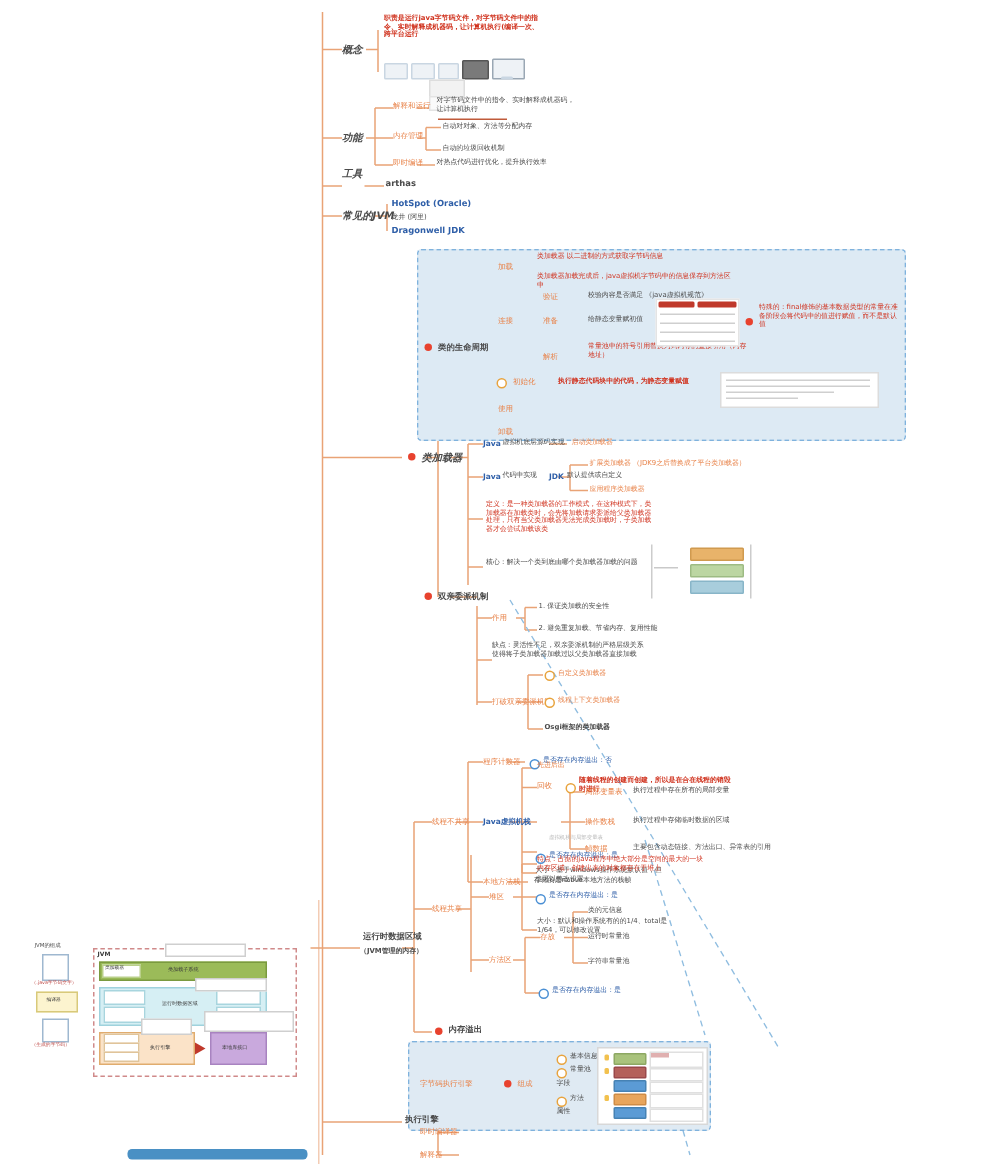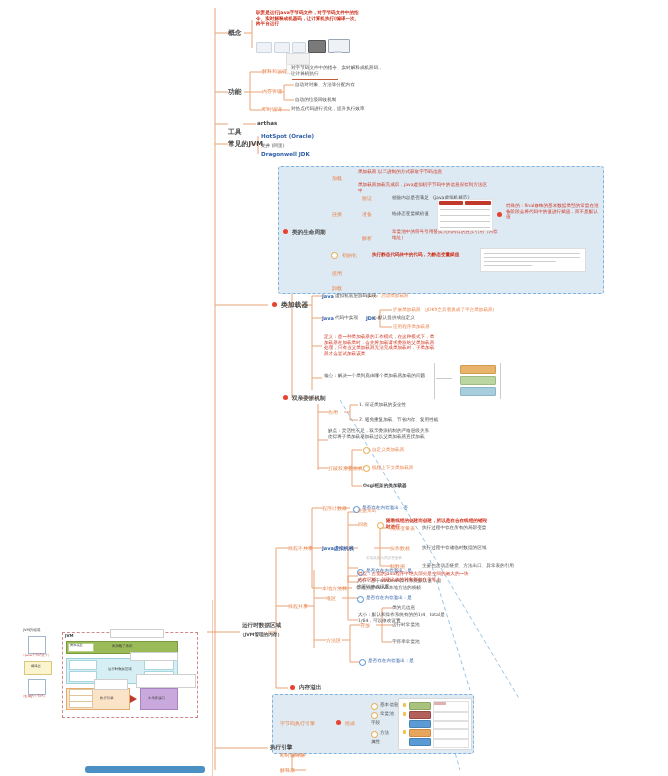--- a/index.html
+++ b/index.html
@@ -4,21 +4,21 @@
 <style>
   html,body{margin:0;padding:0;background:#ffffff;}
   body{width:668px;height:776px;position:relative;overflow:hidden;
        font-family:"DejaVu Sans","Liberation Sans",sans-serif;color:#3a3a3a;}
   #canvas{position:absolute;inset:0;}
   svg.wires{position:absolute;left:0;top:0;width:668px;height:776px;pointer-events:none;}
   .node{position:absolute;line-height:1.22;white-space:pre-wrap;}
   .t5{font-size:4.6px;}
   .t55{font-size:5.0px;}
   .t6{font-size:5.6px;}
-  .t7{font-size:6.8px;}
+  .t7{font-size:6.8px;font-style:italic;}
   .bold{font-weight:bold;}
   .orange{color:#e8834a;}
   .red{color:#d0321e;}
   .blue{color:#2f5fa8;}
   .dark{color:#4a4a4a;}
   .box-blue{position:absolute;border:1px dashed #7fb2dd;background:#ddeaf4;border-radius:3px;}
   .box-blue2{position:absolute;border:1px dashed #7fb2dd;background:#dfeaf3;border-radius:3px;}
   .dot{position:absolute;border-radius:50%;}
   .dot-red{background:#e8422e;width:5px;height:5px;}
   .dot-y{width:5px;height:5px;border:1.2px solid #e8a33d;background:#fff;border-radius:50%;}
@@ -147,21 +147,21 @@
   <div class="node t55 orange" style="left:262px;top:68px;">解释和运行</div>
   <div class="node t5 dark" style="left:291px;top:65px;width:96px;">对字节码文件中的指令、实时解释成机器码，让计算机执行</div>
 
   <div class="node t55 orange" style="left:262px;top:88px;">内存管理</div>
   <div class="node t5 dark" style="left:295px;top:82px;width:96px;">自动对对象、方法等分配内存</div>
   <div class="node t5 dark" style="left:295px;top:97px;width:96px;">自动的垃圾回收机制</div>
 
   <div class="node t55 orange" style="left:262px;top:106px;">即时编译</div>
   <div class="node t5 dark" style="left:291px;top:106px;width:96px;">对热点代码进行优化，提升执行效率</div>
 
-  <div class="node t7 bold dark" style="left:228px;top:128px;">工具</div>
+  <div class="node t7 bold dark" style="left:228px;top:112px;">工具</div>
   <div class="node t6 bold dark" style="left:257px;top:120px;">arthas</div>
 
   <div class="node t7 bold dark" style="left:228px;top:140px;">常见的JVM</div>
   <div class="node t6 bold blue" style="left:261px;top:133px;">HotSpot (Oracle)</div>
   <div class="node t5 dark" style="left:261px;top:143px;">龙井 (阿里)</div>
   <div class="node t6 bold blue" style="left:261px;top:151px;">Dragonwell JDK</div>
 
   <div class="dot dot-red" style="left:272px;top:302px;"></div>
   <div class="node t7 bold dark" style="left:281px;top:301px;">类加载器</div>
 

